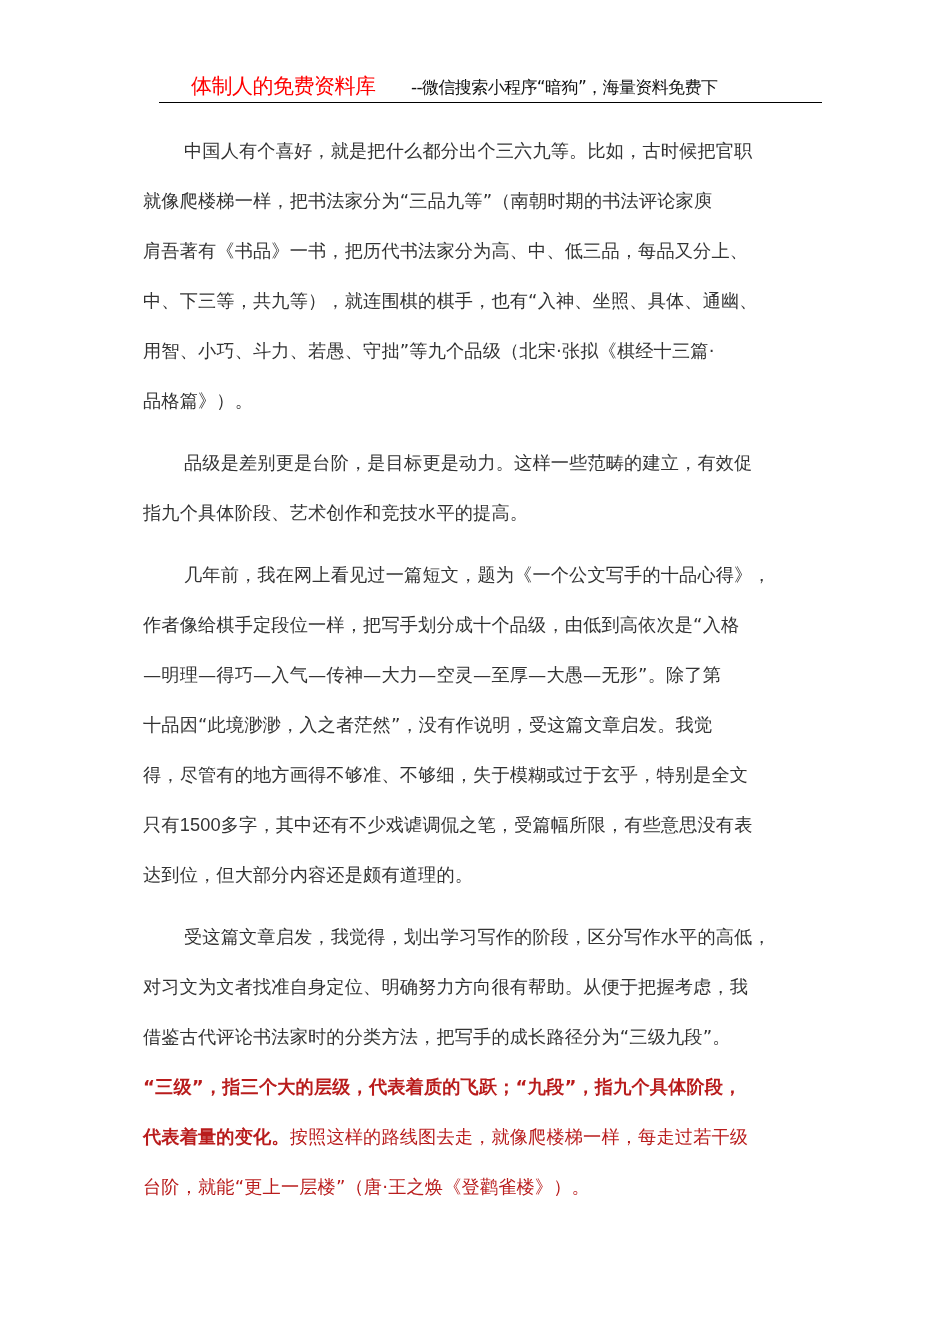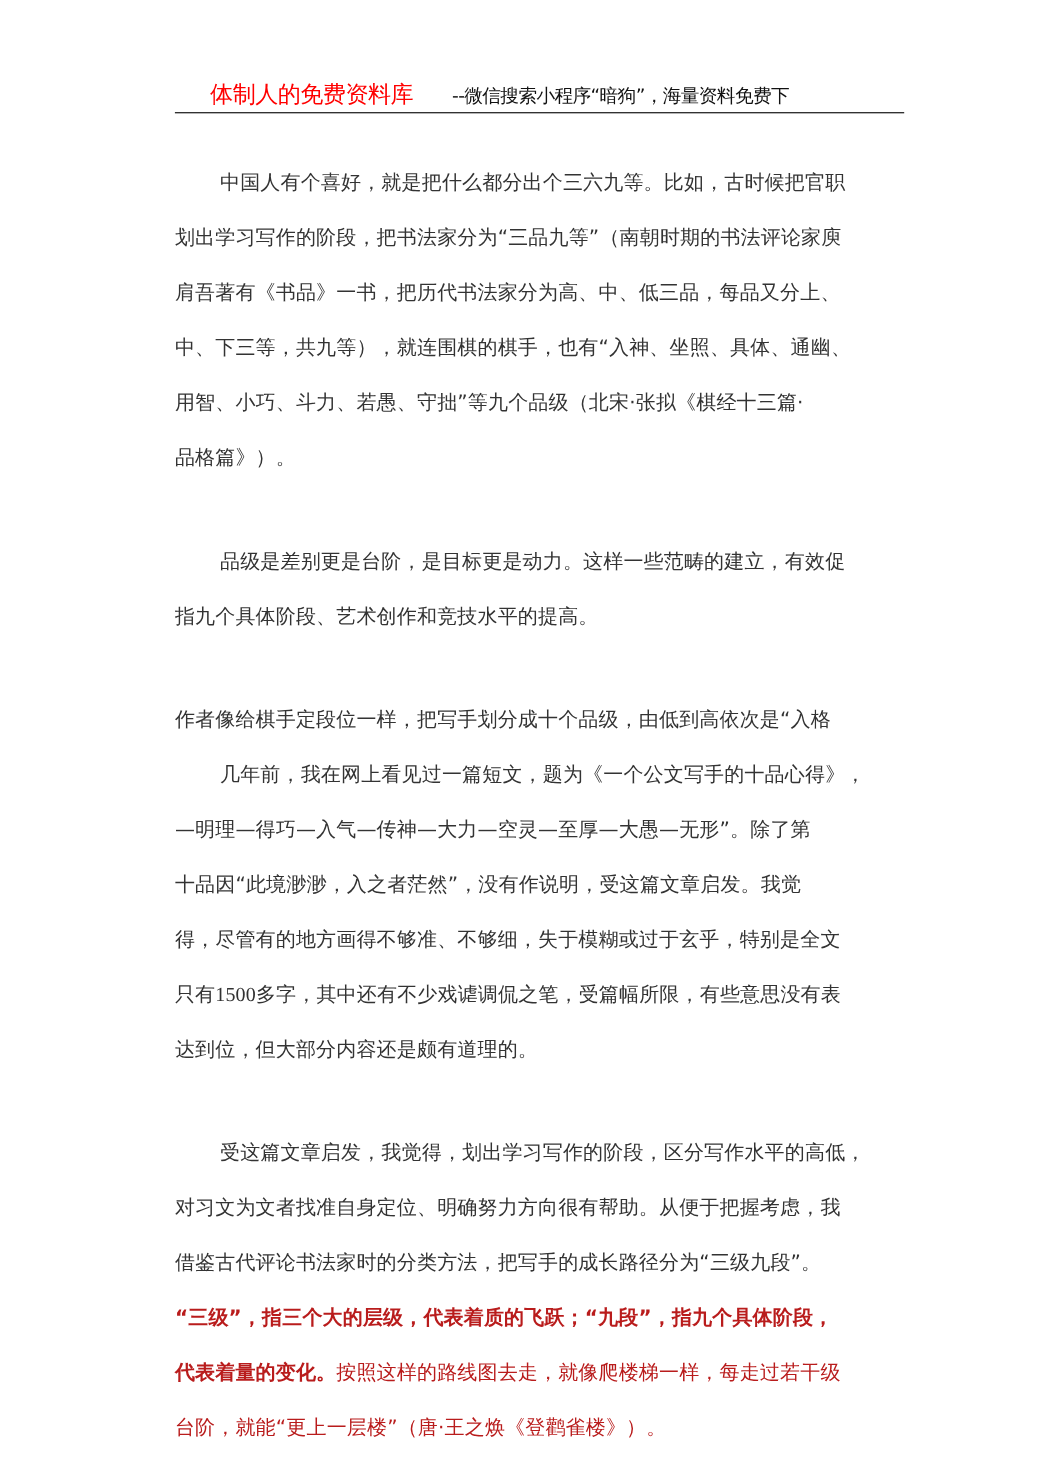--- a/index.html
+++ b/index.html
@@ -3,57 +3,57 @@
 <meta charset="utf-8">
 <style>
   html, body { margin: 0; padding: 0; background: #ffffff; }
   body { width: 950px; height: 1344px; position: relative; overflow: hidden;
          font-family: "DejaVu Sans", "Liberation Sans", sans-serif; }
   .header { position: absolute; left: 159px; top: 70px; width: 663px; height: 32px;
             border-bottom: 1.5px solid #000; white-space: nowrap; }
   .header .brand { position: absolute; left: 32px; top: 2px; color: #ff0000; font-size: 21px; letter-spacing: -0.5px; }
   .header .sub { position: absolute; left: 252px; top: 6px; color: #111; font-size: 17px; letter-spacing: -0.6px; }
   .body { position: absolute; left: 143px; top: 130px; width: 680px; color: #333; font-size: 18.2px; }
-  .para { margin: 16px; }
+  .para { margin: 0; }
   .line { height: 50px; line-height: 41px; white-space: nowrap; letter-spacing: 0.15px; }
   .indent { padding-left: 41px; }
   .gap { height: 12px; }
   .red { color: #b91c1c; }
   .bold { font-weight: bold; }
-  .serifnum { font-family: Liberation Serif, serif; }
+  .serifnum { font-family: Liberation Sans, sans-serif; }
 </style>
 </head>
 <body>
 
 <div class="header">
   <span class="brand">体制人的免费资料库</span>
   <span class="sub">--微信搜索小程序“暗狗”，海量资料免费下</span>
 </div>
 
 <div class="body">
 
   <div class="para">
     <div class="line indent">中国人有个喜好，就是把什么都分出个三六九等。比如，古时候把官职</div>
-    <div class="line">划出学习写作的阶段，把书法家分为“三品九等”（南朝时期的书法评论家庾</div>
+    <div class="line">就像爬楼梯一样，把书法家分为“三品九等”（南朝时期的书法评论家庾</div>
     <div class="line">肩吾著有《书品》一书，把历代书法家分为高、中、低三品，每品又分上、</div>
     <div class="line">中、下三等，共九等），就连围棋的棋手，也有“入神、坐照、具体、通幽、</div>
     <div class="line">用智、小巧、斗力、若愚、守拙”等九个品级（北宋·张拟《棋经十三篇·</div>
     <div class="line">品格篇》）。</div>
   </div>
   <div class="gap"></div>
 
   <div class="para">
     <div class="line indent">品级是差别更是台阶，是目标更是动力。这样一些范畴的建立，有效促</div>
     <div class="line">指九个具体阶段、艺术创作和竞技水平的提高。</div>
   </div>
   <div class="gap"></div>
 
   <div class="para">
+    <div class="line indent">几年前，我在网上看见过一篇短文，题为《一个公文写手的十品心得》，</div>
     <div class="line">作者像给棋手定段位一样，把写手划分成十个品级，由低到高依次是“入格</div>
-    <div class="line indent">几年前，我在网上看见过一篇短文，题为《一个公文写手的十品心得》，</div>
     <div class="line">—明理—得巧—入气—传神—大力—空灵—至厚—大愚—无形”。除了第</div>
     <div class="line">十品因“此境渺渺，入之者茫然”，没有作说明，受这篇文章启发。我觉</div>
     <div class="line">得，尽管有的地方画得不够准、不够细，失于模糊或过于玄乎，特别是全文</div>
     <div class="line"><span>只有</span><span class="serifnum">1500</span><span>多字，其中还有不少戏谑调侃之笔，受篇幅所限，有些意思没有表</span></div>
     <div class="line">达到位，但大部分内容还是颇有道理的。</div>
   </div>
   <div class="gap"></div>
 
   <div class="para">
     <div class="line indent">受这篇文章启发，我觉得，划出学习写作的阶段，区分写作水平的高低，</div>

